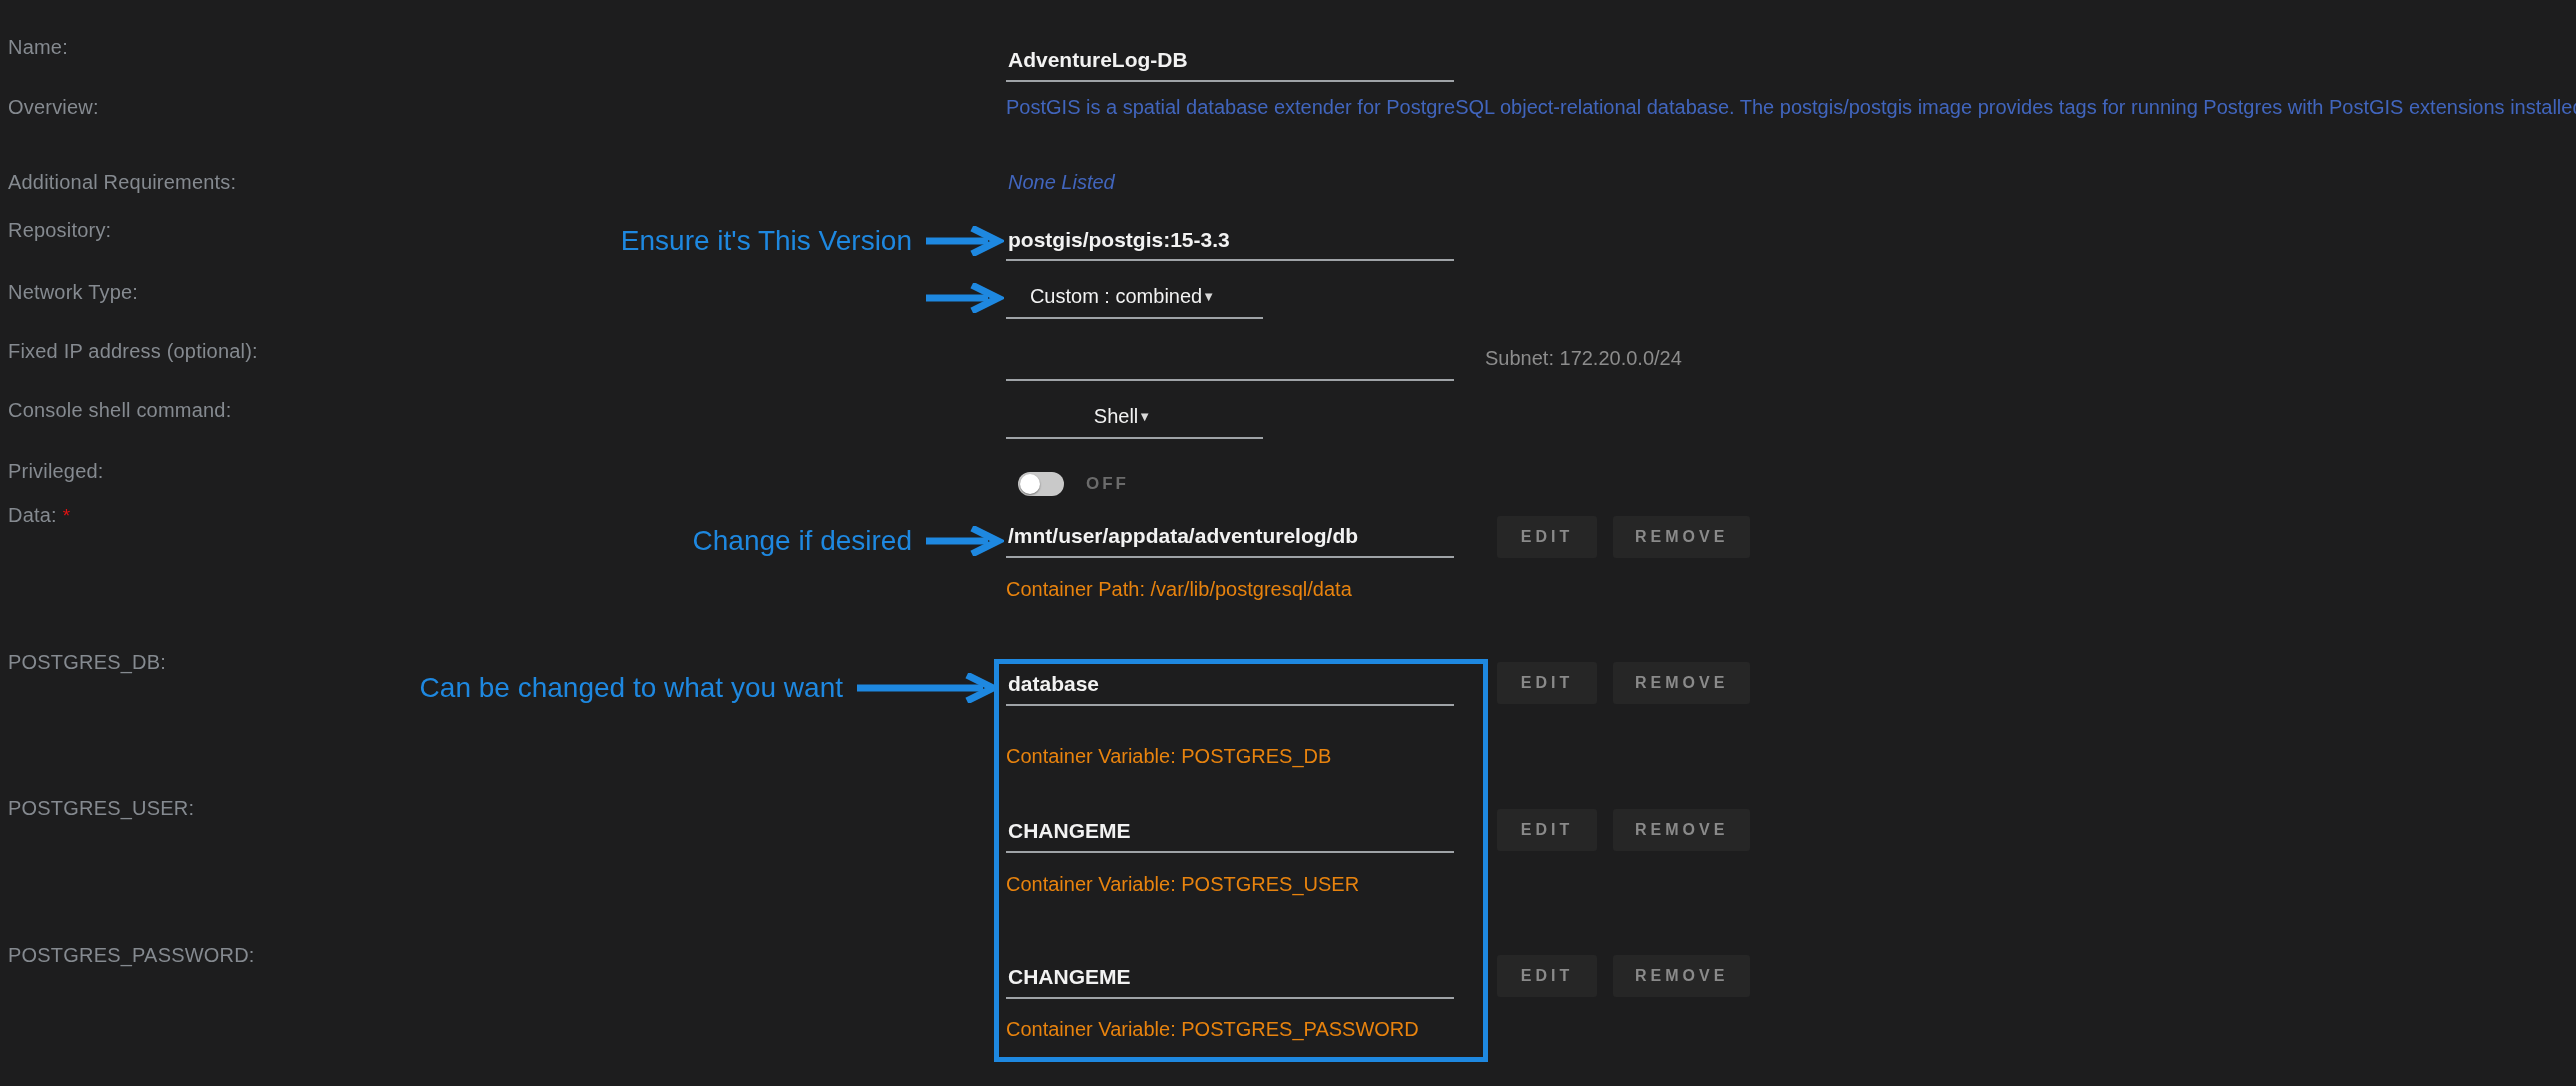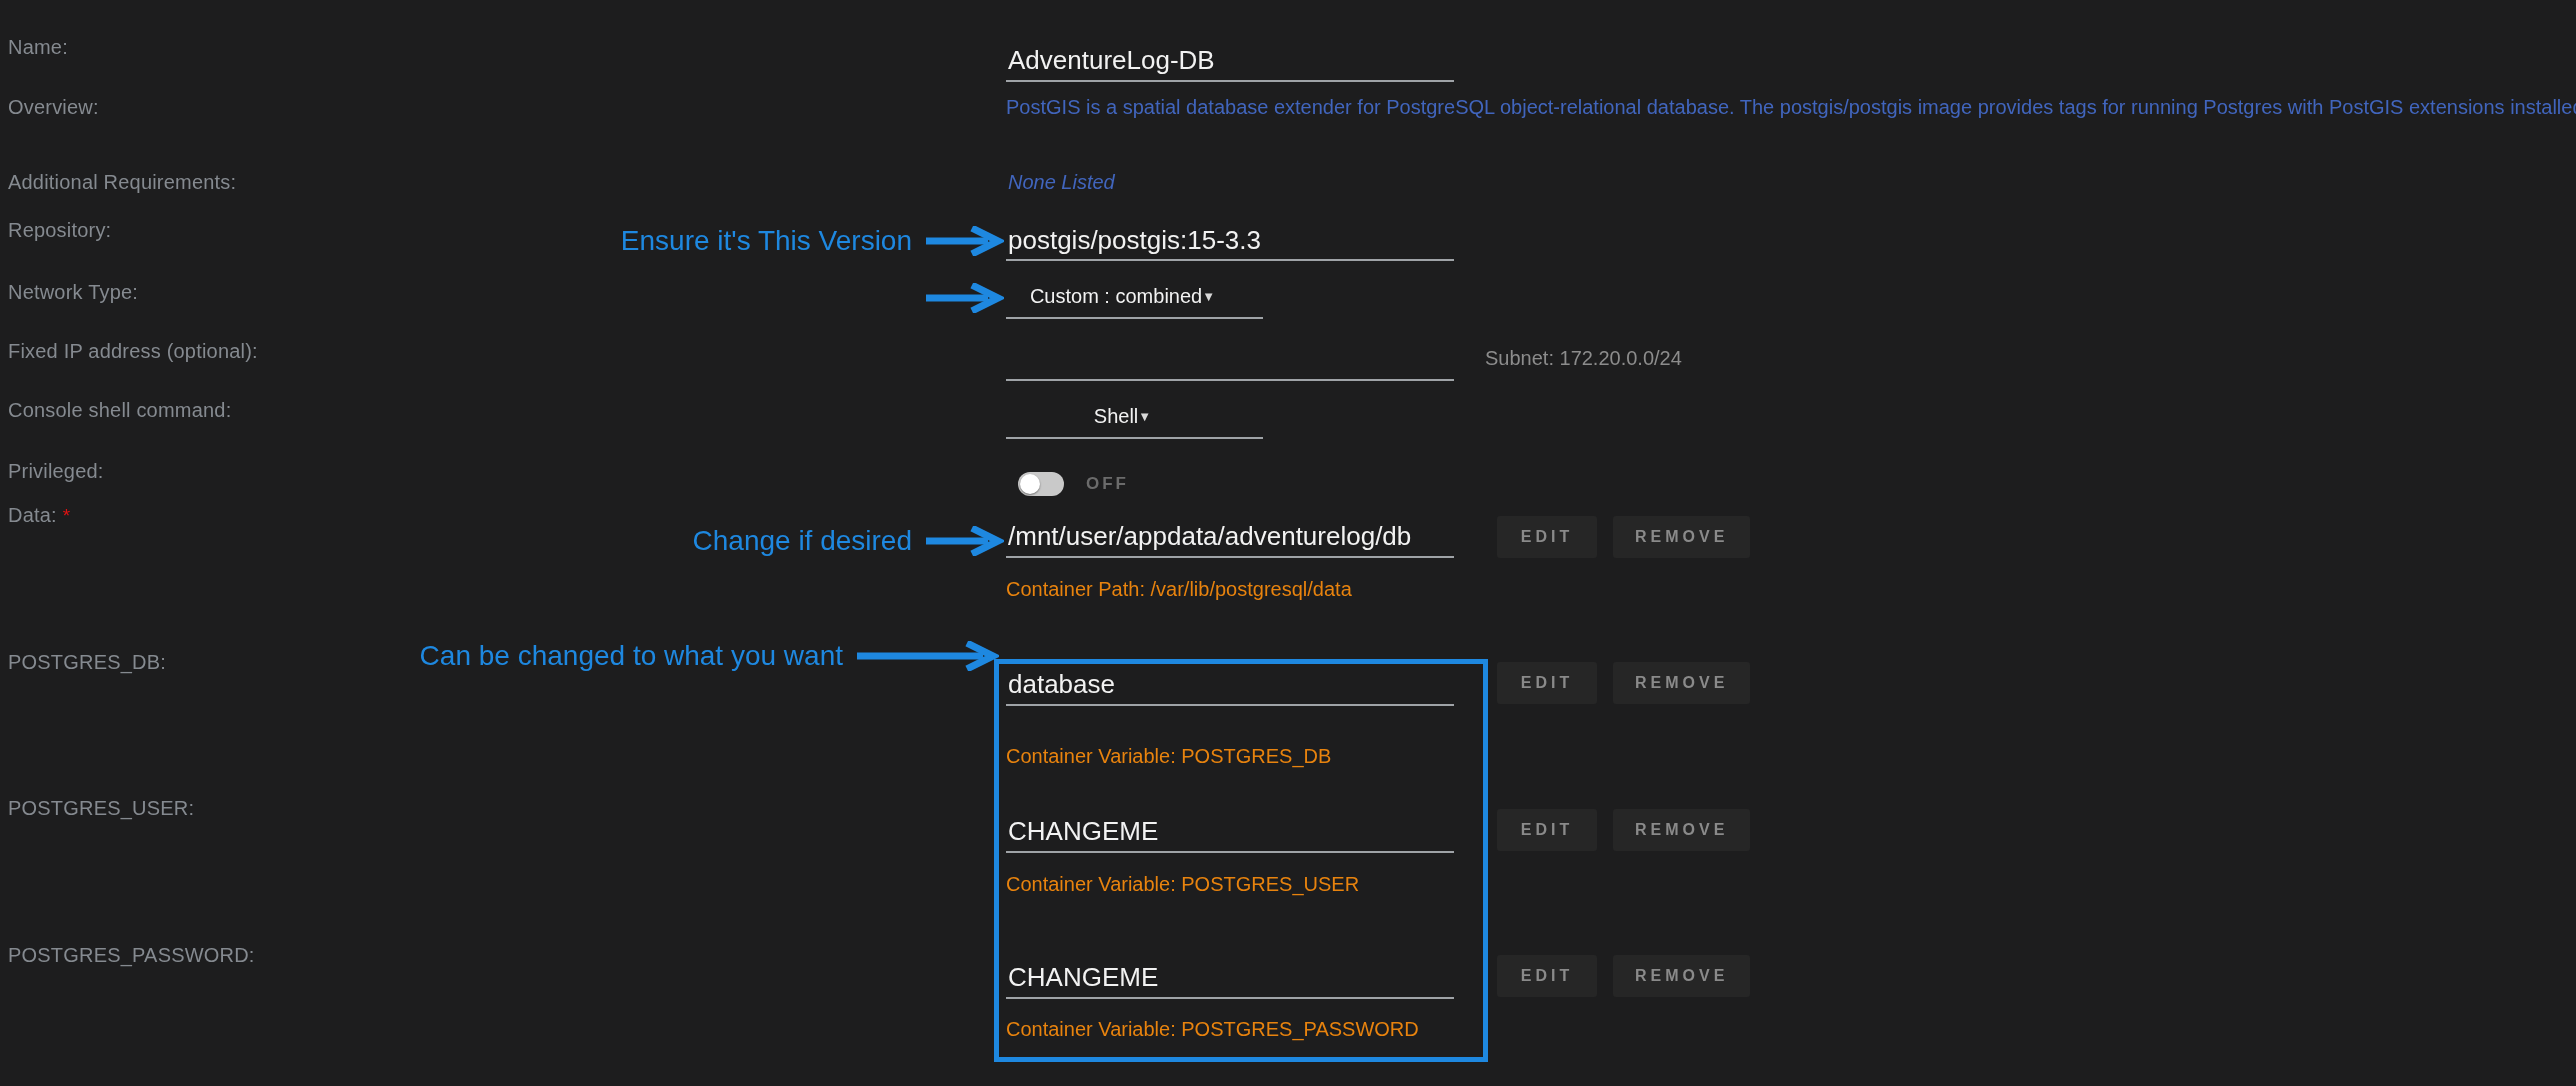--- a/index.html
+++ b/index.html
@@ -23,25 +23,26 @@
   }
   .req-star { color:#e01212; font-size:19px; margin-left:6px; }
 
   
   .line-input {
     background:transparent;
     border:none;
     border-bottom:2px solid #9fa3a7;
     color:#f2f2f2;
     font-family:"Liberation Sans","DejaVu Sans",sans-serif;
-    font-size:26px;
+    font-size:21px;
     width:448px;
     height:38px;
     padding:0 2px 4px 2px;
     outline:none;
+    font-weight:bold;
   }
 
   
   .dropdown {
     width:257px;
     height:34px;
     border-bottom:2px solid #9fa3a7;
     display:flex;
     align-items:flex-start;
     justify-content:center;
@@ -203,20 +204,20 @@
 </div>
 
 <div class="abs annotation" style="right:1572px; top:525px;">
   <span>Change if desired</span>
   <svg width="78" height="30" viewBox="0 0 78 30">
     <line x1="0" y1="15" x2="62" y2="15" stroke="#1e88e0" stroke-width="7"></line>
     <polyline points="46,2 72,15 46,28" fill="none" stroke="#1e88e0" stroke-width="7"></polyline>
   </svg>
 </div>
 
-<div class="abs annotation" style="right:1577px; top:640px;">
+<div class="abs annotation" style="right:1577px; top:672px;">
   <span>Can be changed to what you want</span>
   <svg width="142" height="30" viewBox="0 0 142 30">
     <line x1="0" y1="15" x2="126" y2="15" stroke="#1e88e0" stroke-width="7"></line>
     <polyline points="110,2 136,15 110,28" fill="none" stroke="#1e88e0" stroke-width="7"></polyline>
   </svg>
 </div>
 
 
 </body></html>

